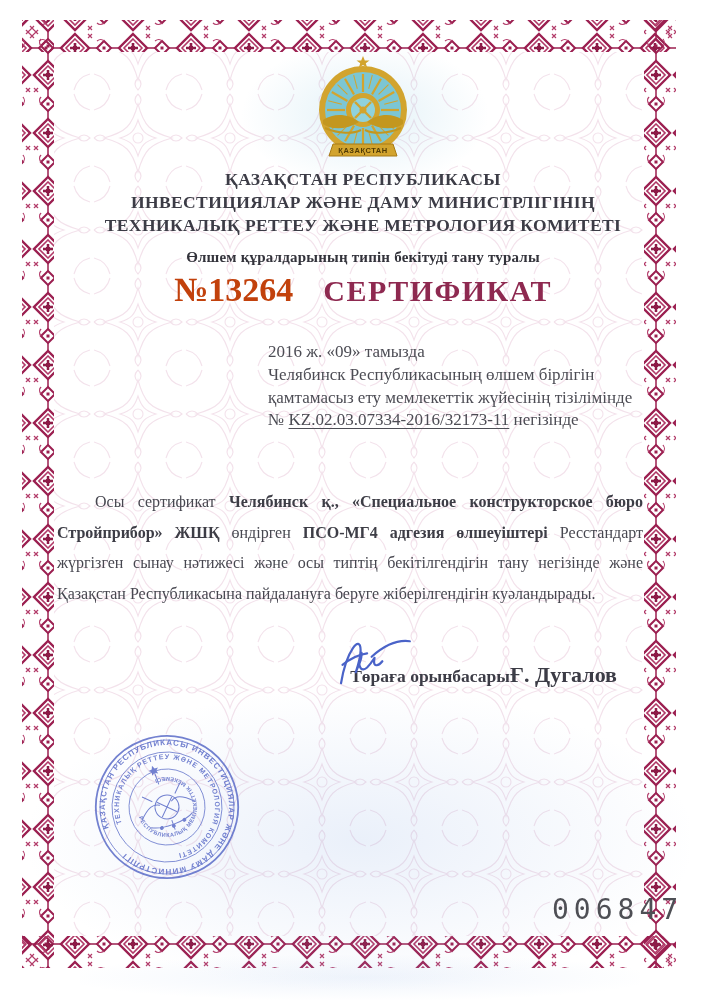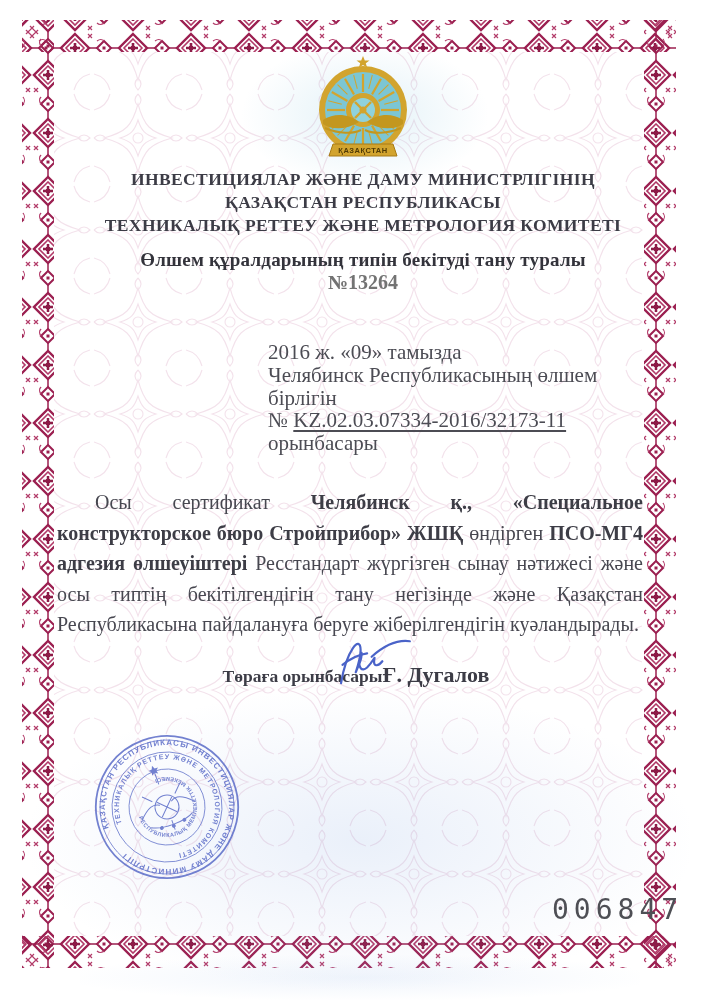--- a/index.html
+++ b/index.html
@@ -15,36 +15,36 @@
   .tint-footer{position:absolute;left:80px;top:955px;width:560px;height:45px;
     background:radial-gradient(ellipse at center,rgba(160,190,235,.16),rgba(160,190,235,0) 75%);}
 
   .content{position:absolute;left:0;top:0;width:688px;height:1000px;z-index:3;}
 
   .emblem{position:absolute;left:310px;top:54px;}
 
   .header-block{position:absolute;left:40px;top:168px;width:646px;text-align:center;
     font-weight:bold;font-size:17.5px;line-height:23px;color:#3c3c46;letter-spacing:.4px;}
   .subtitle{position:absolute;left:40px;top:249px;width:646px;text-align:center;
-    font-weight:bold;font-size:19px;color:#33333b;letter-spacing:.2px;}
+    font-weight:bold;font-size:15px;color:#33333b;letter-spacing:.2px;}
   .title-row{position:absolute;left:40px;top:271px;width:646px;display:flex;
     justify-content:center;align-items:baseline;gap:30px;}
-  .cert-number{font-weight:bold;font-size:20px;color:#737373;}
+  .cert-number{font-weight:bold;font-size:34px;color:#c2410c;}
   .cert-title{font-weight:bold;font-size:30px;color:#8e2950;letter-spacing:1.5px;}
 
-  .reg-block{position:absolute;left:268px;top:341px;width:400px;font-size:21px;
+  .reg-block{position:absolute;left:268px;top:341px;width:400px;font-size:17px;
     line-height:22.8px;color:#4c4c54;}
   .reg-code{text-decoration:underline;text-underline-offset:3px;}
 
-  .body-par{position:absolute;left:57px;top:487px;width:586px;font-size:20px;
+  .body-par{position:absolute;left:57px;top:487px;width:586px;font-size:16px;
     line-height:30.5px;color:#474750;text-align:justify;text-indent:38px;}
   .body-par span[data-bold="true"]{font-weight:bold;color:#3d3d46;}
 
   .sig-row{position:absolute;left:57px;top:662px;width:560px;display:flex;
-    justify-content:center;align-items:baseline;padding-left:38px;box-sizing:border-box;}
+    justify-content:flex-end;align-items:baseline;padding-left:38px;box-sizing:border-box;}
   .sig-position{font-weight:bold;font-size:17.5px;color:#3c3c46;}
   .sig-name{font-weight:bold;font-size:22px;color:#3c3c46;}
   .signature-svg{position:absolute;left:322px;top:626px;}
 
   .stamp{position:absolute;left:55px;top:695px;opacity:.85;}
 
   .serial{position:absolute;left:552px;top:893px;font-family:"DejaVu Sans Mono","Liberation Mono",monospace;
     font-size:28px;letter-spacing:5px;color:#4e4f55;}
 </style>
 </head>
@@ -170,35 +170,37 @@
       </g>
       <circle r="3.5" fill="#d2a42e"></circle>
       <path d="M-40 10 C-28 2 -14 4 -4 12 C-16 20 -32 20 -40 14 Z" fill="#c3971f"></path>
       <path d="M40 10 C28 2 14 4 4 12 C16 20 32 20 40 14 Z" fill="#c3971f"></path>
       <path d="M-38 18 C-24 24 -10 24 -2 20 M38 18 C24 24 10 24 2 20" fill="none" stroke="#c3971f" stroke-width="2"></path>
       <path d="M-30 34 L30 34 L34 46 L-34 46 Z" fill="#d2a42e" stroke="#a87a14" stroke-width="1"></path>
       <text x="0" y="43" text-anchor="middle" font-size="7.5" font-weight="bold" letter-spacing=".5" fill="#4f3a04" font-family="Liberation Sans, sans-serif">ҚАЗАҚСТАН</text>
     </svg>
 
     <div class="header-block">
+      <div>ҚАЗАҚСТАН РЕСПУБЛИКАСЫ</div>
       <div>ИНВЕСТИЦИЯЛАР ЖӘНЕ ДАМУ МИНИСТРЛІГІНІҢ</div>
-      <div>ҚАЗАҚСТАН РЕСПУБЛИКАСЫ</div>
       <div>ТЕХНИКАЛЫҚ РЕТТЕУ ЖӘНЕ МЕТРОЛОГИЯ КОМИТЕТІ</div>
     </div>
 
     <div class="subtitle">Өлшем құралдарының типін бекітуді тану туралы</div>
 
     <div class="title-row">
       <span class="cert-number">№13264</span>
+      <span class="cert-title">СЕРТИФИКАТ</span>
     </div>
 
     <div class="reg-block">
       <div>2016 ж. «09» тамызда</div>
       <div>Челябинск Республикасының өлшем бірлігін</div>
-      <div><span>№ </span><span class="reg-code">KZ.02.03.07334-2016/32173-11</span><span> орынбасары</span></div>
+      <div>қамтамасыз ету мемлекеттік жүйесінің тізілімінде</div>
+      <div><span>№ </span><span class="reg-code">KZ.02.03.07334-2016/32173-11</span><span> негізінде</span></div>
     </div>
 
     <div class="body-par"><span data-bold="false">Осы сертификат </span><span data-bold="true">Челябинск қ., «Специальное конструкторское бюро Стройприбор» ЖШҚ </span><span data-bold="false">өндірген </span><span data-bold="true">ПСО-МГ4 адгезия өлшеуіштері </span><span data-bold="false">Ресстандарт жүргізген сынау нәтижесі және осы типтің бекітілгендігін тану негізінде және Қазақстан Республикасына пайдалануға беруге жіберілгендігін куәландырады.</span></div>
 
     <div class="sig-row">
       <span class="sig-position">Төраға орынбасары</span>
       <span class="sig-name">Ғ. Дугалов</span>
     </div>
 
     <svg class="signature-svg" width="110" height="66">

